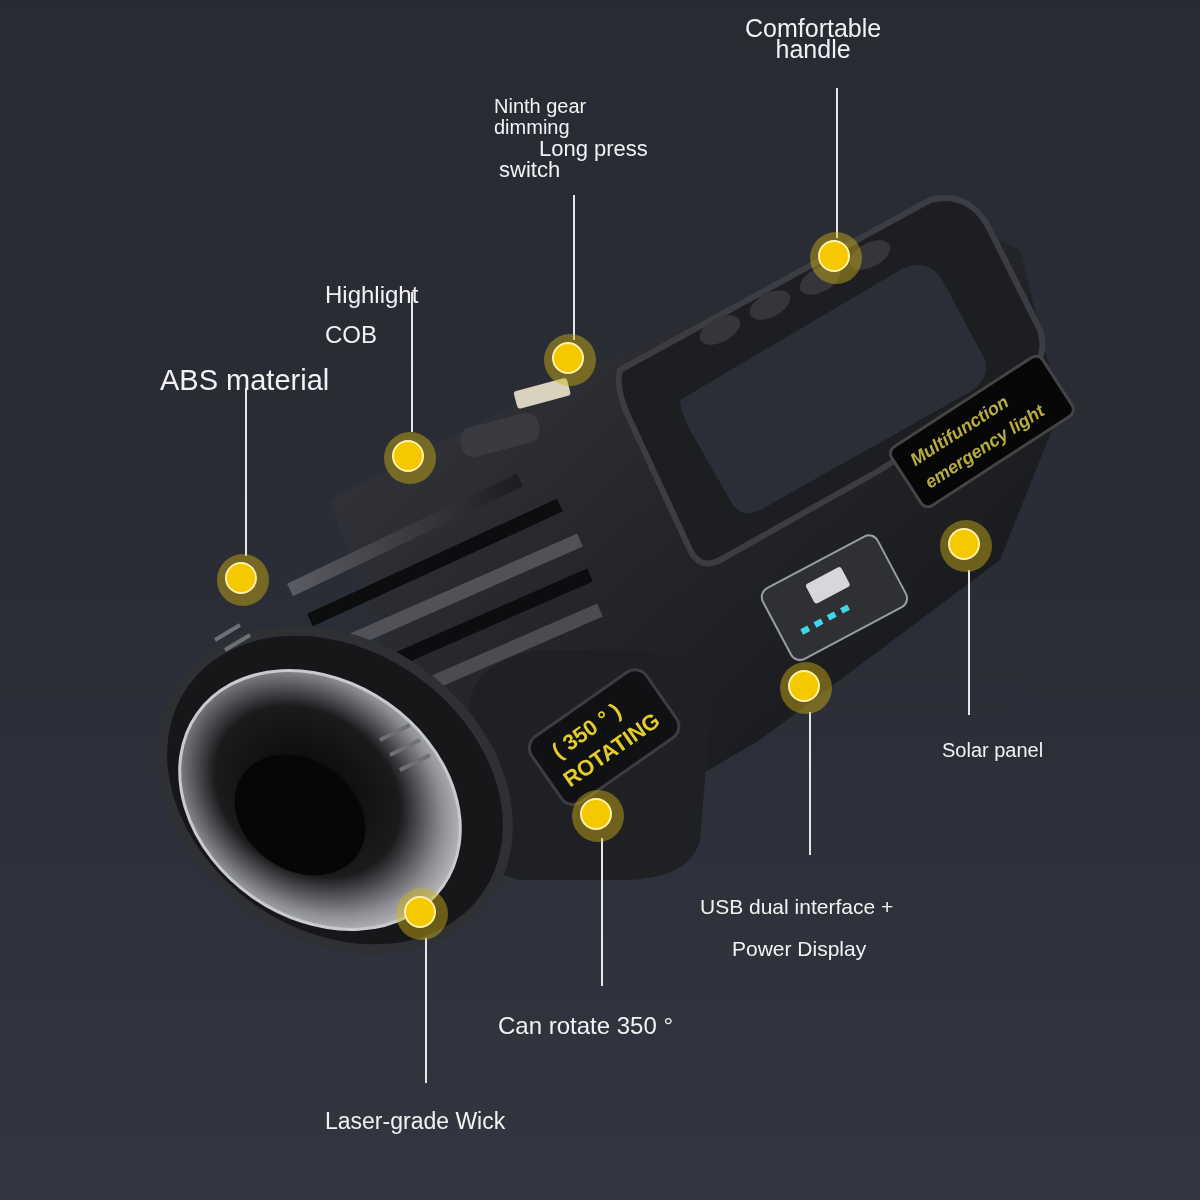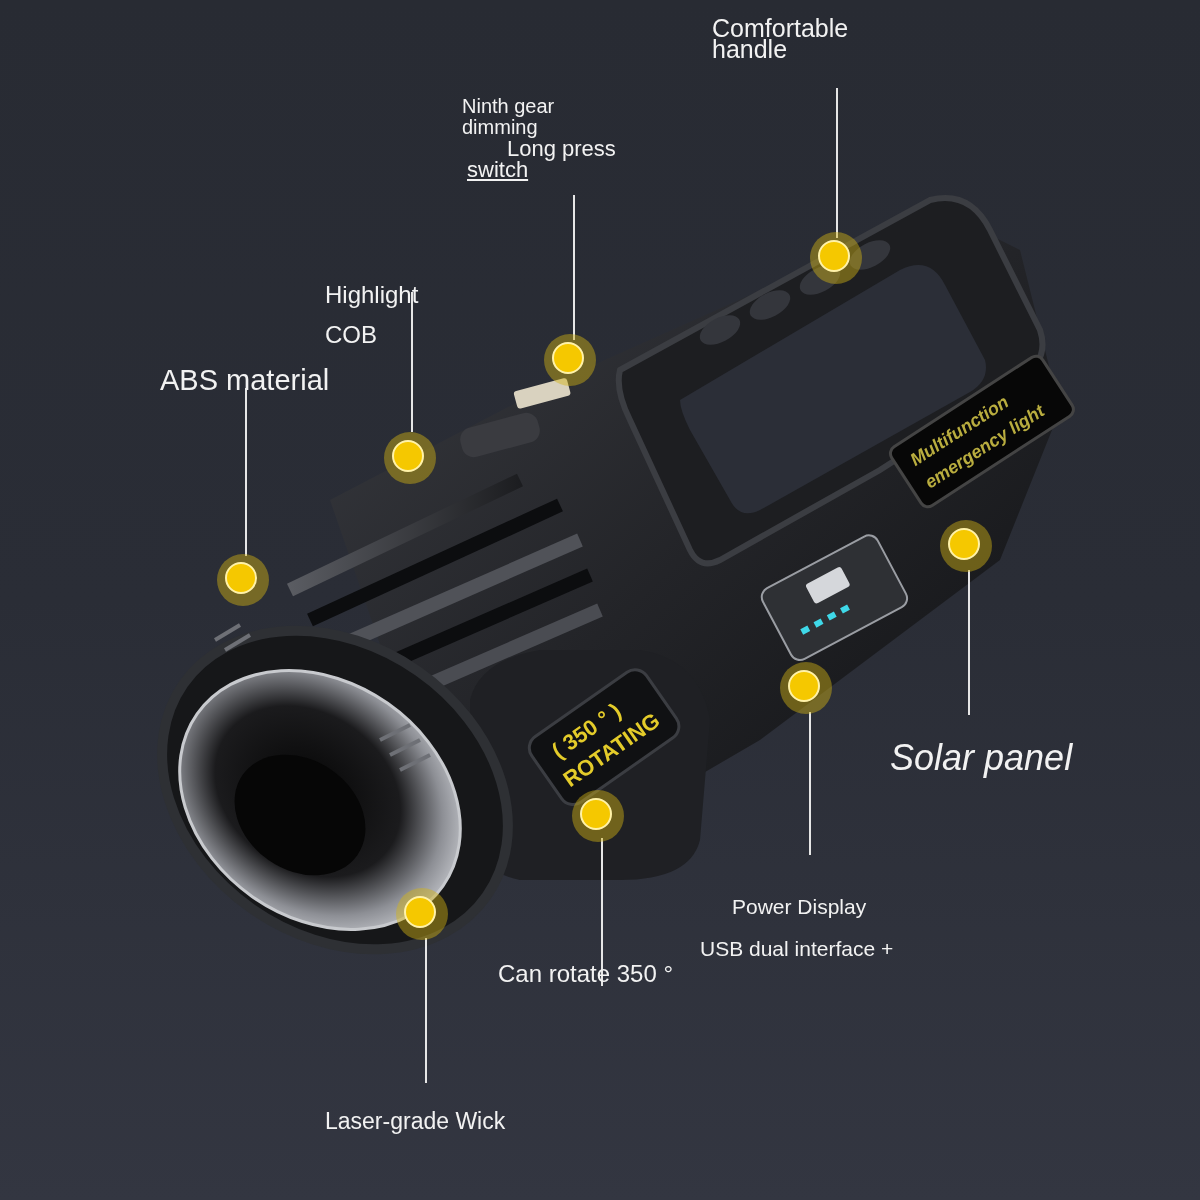--- a/index.html
+++ b/index.html
@@ -116,49 +116,49 @@
 
 <div class="dot" style="left:836px; top:258px;"></div>
 <div class="dot" style="left:570px; top:360px;"></div>
 <div class="dot" style="left:410px; top:458px;"></div>
 <div class="dot" style="left:243px; top:580px;"></div>
 <div class="dot" style="left:966px; top:546px;"></div>
 <div class="dot" style="left:806px; top:688px;"></div>
 <div class="dot" style="left:598px; top:816px;"></div>
 <div class="dot" style="left:422px; top:914px;"></div>
 
-<div class="label" style="left:712px; top:18px; font-size:25px; line-height:21px;">
+<div class="label" style="left:745px; top:18px; font-size:25px; line-height:21px;text-align:center;">
   <div>Comfortable</div>
   <div>handle</div>
 </div>
 
-<div class="label" style="left:462px; top:96px; font-size:20px; line-height:21px;">
+<div class="label" style="left:494px; top:96px; font-size:20px; line-height:21px;">
   <div>Ninth gear</div>
   <div>dimming</div>
   <div style="padding-left:5px; font-size:22px;margin-left:40px;">Long press</div>
-  <div style="padding-left:5px; font-size:22px;text-decoration:underline;">switch</div>
+  <div style="padding-left:5px; font-size:22px;">switch</div>
 </div>
 
 <div class="label" style="left:325px; top:242px; font-size:24px; line-height:40px;margin-top:33px;">
   <div>Highlight</div>
   <div>COB</div>
 </div>
 
 <div class="label" style="left:160px; top:366px; font-size:29px;">
   <div>ABS material</div>
 </div>
 
-<div class="label" style="left:890px; top:740px; font-size:36px;font-style:italic;">
+<div class="label" style="left:942px; top:740px; font-size:20px;">
   <div>Solar panel</div>
 </div>
 
 <div class="label" style="left:700px; top:886px; font-size:21px; line-height:42px;">
+  <div>USB dual interface +</div>
   <div style="padding-left:32px;">Power Display</div>
-  <div>USB dual interface +</div>
 </div>
 
-<div class="label" style="left:498px; top:962px; font-size:24px;">
+<div class="label" style="left:498px; top:1014px; font-size:24px;">
   <div>Can rotate 350 °</div>
 </div>
 
 <div class="label" style="left:325px; top:1110px; font-size:23px;">
   <div>Laser-grade Wick</div>
 </div>
 
 </body></html>

